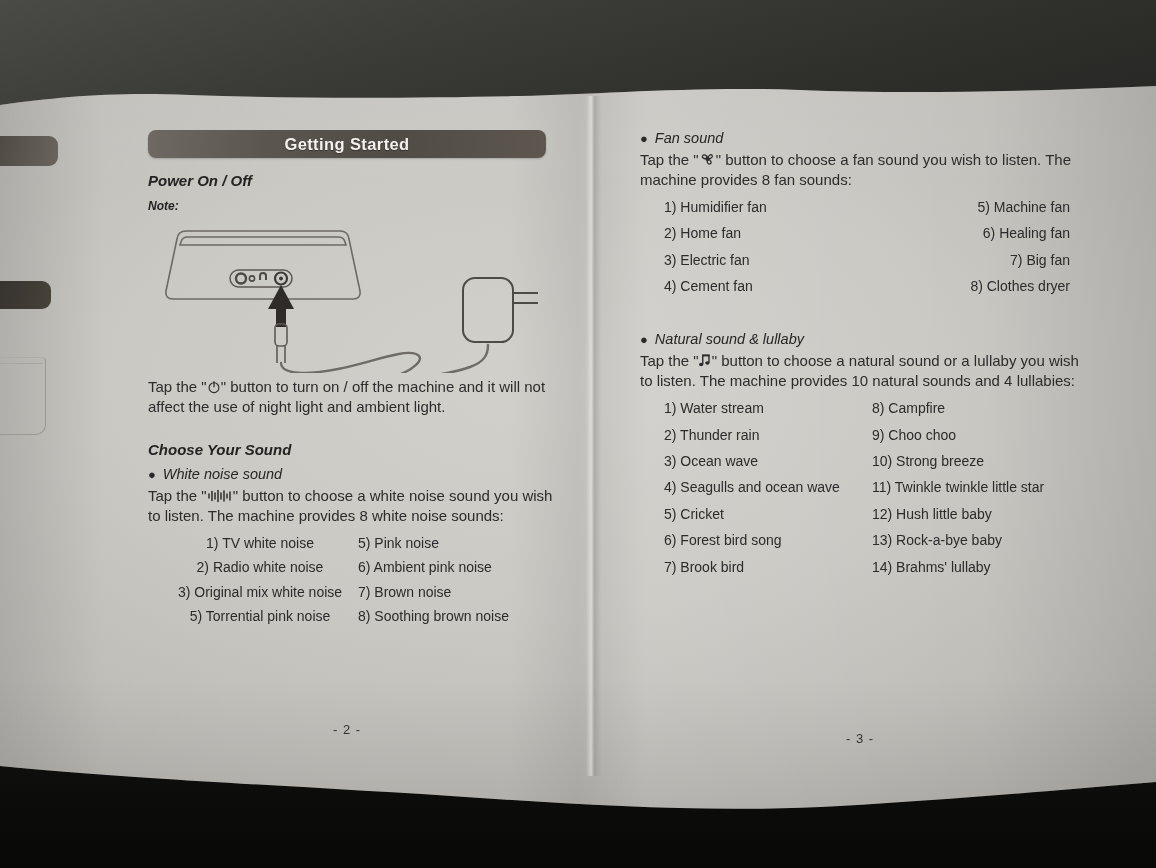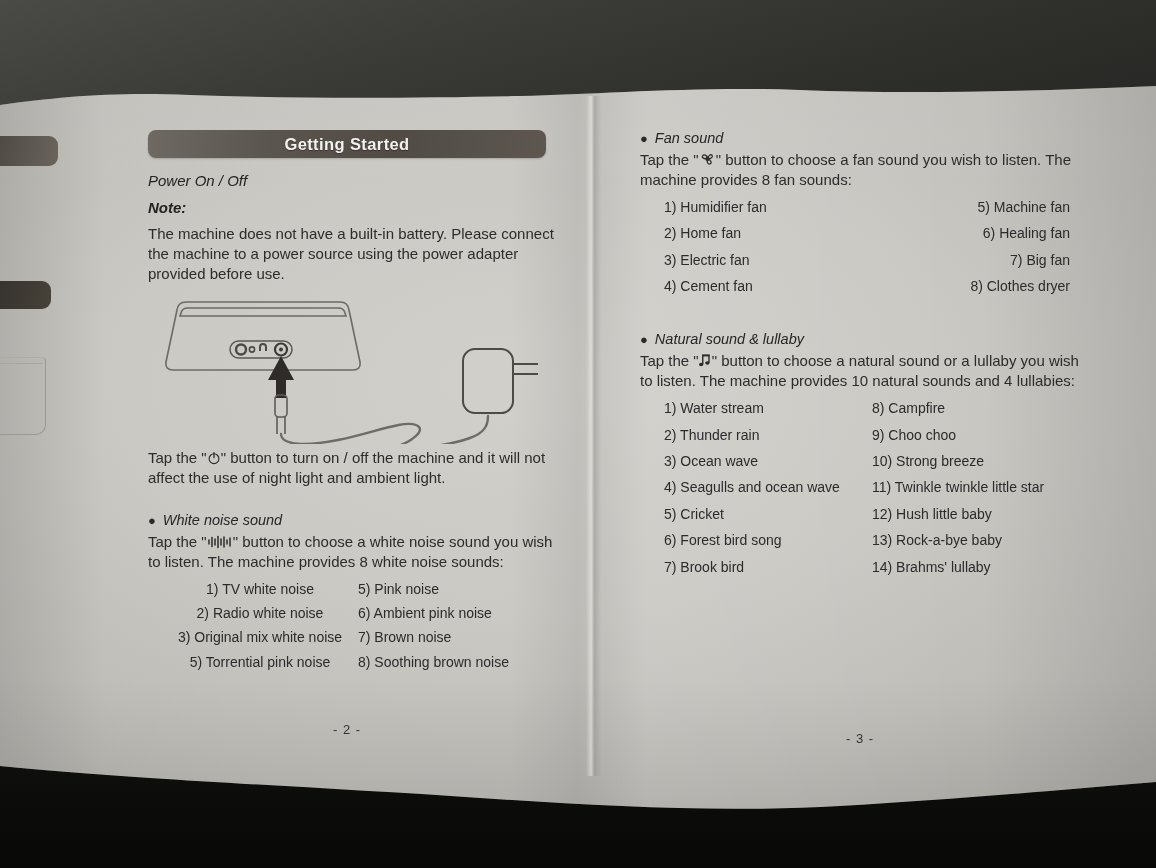--- a/index.html
+++ b/index.html
@@ -75,23 +75,23 @@
     background:linear-gradient(95deg,#6f6963 0%,#5b554f 30%,#514b46 62%,#5d5750 100%);
     display:flex;align-items:center;justify-content:center;
     box-shadow:0 1px 2px rgba(0,0,0,.18);
     margin-bottom:14px;
   }
   .banner-text{
     color:#f3f2ef;font-weight:bold;font-size:16.5px;letter-spacing:.4px;
     text-shadow:0 1px 1px rgba(0,0,0,.35);
   }
 
-  h3.sub{font-size:15px;font-style:italic;font-weight:normal;margin:0 0 10px 0;color:#232323;}
+  h3.sub{font-size:15px;font-style:italic;font-weight:bold;margin:0 0 10px 0;color:#232323;}
   h3.sub.tight{margin-bottom:8px;}
-  .note-lbl{font-size:15px;font-style:italic;font-weight:bold;margin:0 0 8px 0;color:#232323;}
+  .note-lbl{font-size:12px;font-style:italic;font-weight:bold;margin:0 0 8px 0;color:#232323;}
   p.body{
     font-size:15px;line-height:1.33;margin:0 0 6px 0;color:#2c2c2c;
   }
   .bullet-head{
     font-size:14.5px;font-style:italic;margin:0 0 4px 0;color:#262626;display:flex;align-items:baseline;gap:7px;
   }
   .bullet-dot{font-size:13px;line-height:1;color:#2a2a2a;}
   .section-gap{height:18px;}
 
   
@@ -150,21 +150,20 @@
   <div id="edge-outline"></div>
 
   <div class="page" id="page-left">
 
     <div class="banner">
       <span class="banner-text">Getting Started</span>
     </div>
 
     <h3 class="sub">Power On / Off</h3>
     <div class="note-lbl">Note:</div>
-    <p class="body">The machine does not have a built-in battery. Please connect the machine to a power source using the power adapter provided before use.</p>
 
     <div id="illus">
       <svg width="400" height="150" viewBox="0 0 400 150">
 
         <g fill="none" stroke="#6e6a65" stroke-width="1.6">
           <path d="M 38,8 L 192,8 Q 200,8 201,16 L 212,68 Q 213,76 205,76 L 25,76 Q 17,76 18,68 L 29,16 Q 30,8 38,8 Z"></path>
           <path d="M 40,14 L 190,14 Q 196,14 197,19 L 198,22 L 32,22 L 33,19 Q 34,14 40,14 Z"></path>
         </g>
 
         <g>
@@ -199,20 +198,21 @@
     <p class="body" style="margin-top:4px;">
       <span>Tap the "</span><span class="glyph"><svg width="14" height="14" viewBox="0 0 20 20">
             <circle cx="10" cy="11" r="7" fill="none" stroke="#2b2b2b" stroke-width="1.6"></circle>
             <path d="M10,2.5 L10,9.5" stroke="#2b2b2b" stroke-width="1.8" stroke-linecap="round"></path>
             <path d="M4.6,5.2 a7,7 0 1 0 10.8,0" fill="none" stroke="#cbc9c4" stroke-width="0"></path>
           </svg></span><span>" button to turn on / off the machine and it will not affect the use of night light and ambient light.</span>
     </p>
 
     <div class="section-gap"></div>
 
+    <h3 class="sub tight">Choose Your Sound</h3>
 
     <div class="bullet-head">
       <span class="bullet-dot">●</span>
       <span>White noise sound</span>
     </div>
 
     <p class="body">
       <span>Tap the "</span><span class="glyph"><svg width="26" height="14" viewBox="0 0 26 14">
             <g stroke="#2b2b2b" stroke-width="1.5" stroke-linecap="round">
               <path d="M2,5 L2,9"></path>

